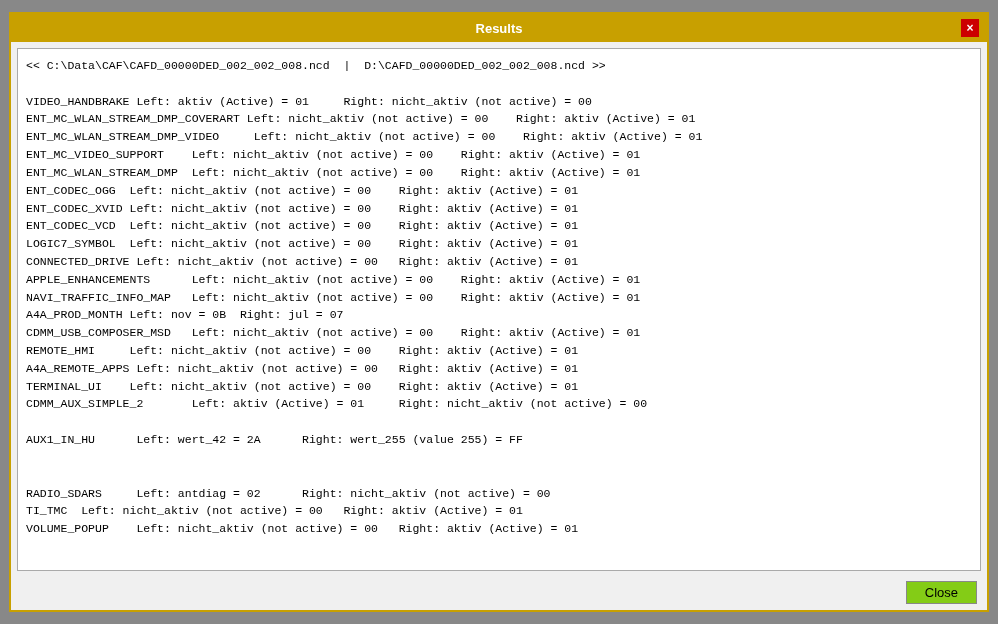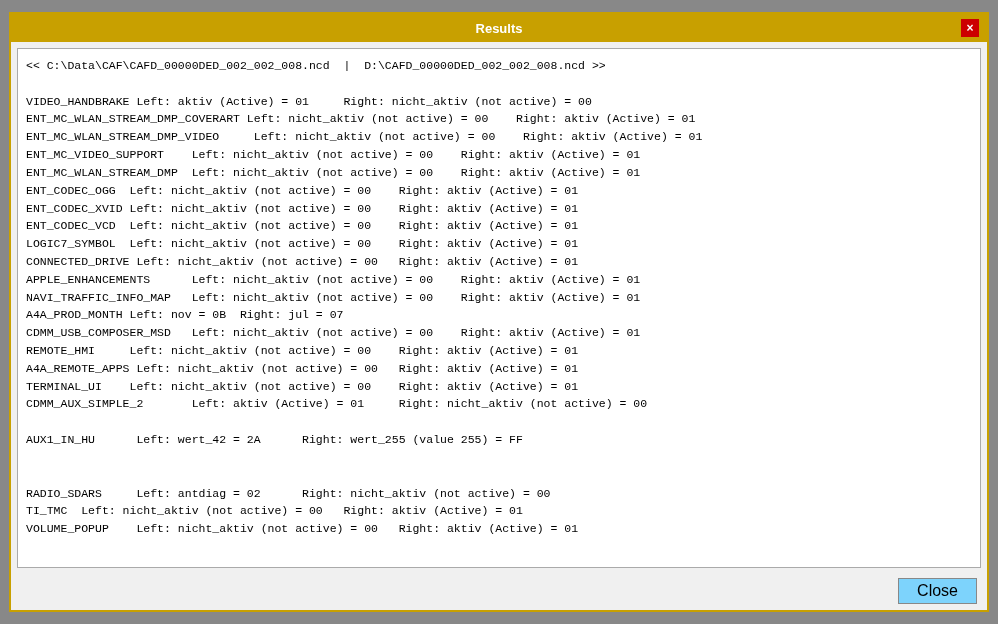--- a/index.html
+++ b/index.html
@@ -78,24 +78,24 @@
       white-space: pre;
     }
 
     .footer {
       display: flex;
       justify-content: flex-end;
       padding: 4px 10px 6px 10px;
     }
 
     .close-button {
-      background: #7dd3fc;
+      background: #84cc16;
       border: 1px solid #888;
       padding: 3px 18px;
-      font-size: 16px;
+      font-size: 13px;
       cursor: pointer;
       color: #000;
     }
   </style>
 </head>
 <body>
 
 <div class="window">
   <div class="title-bar">
     <span style="width:18px;"></span>

